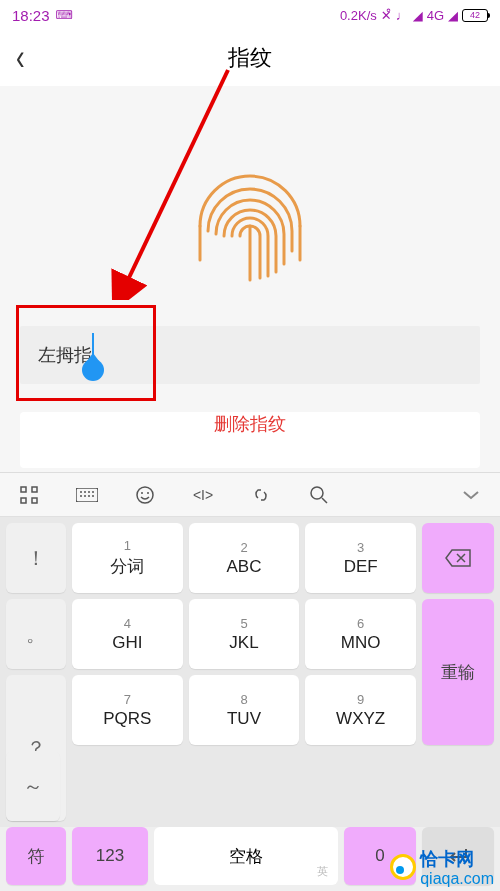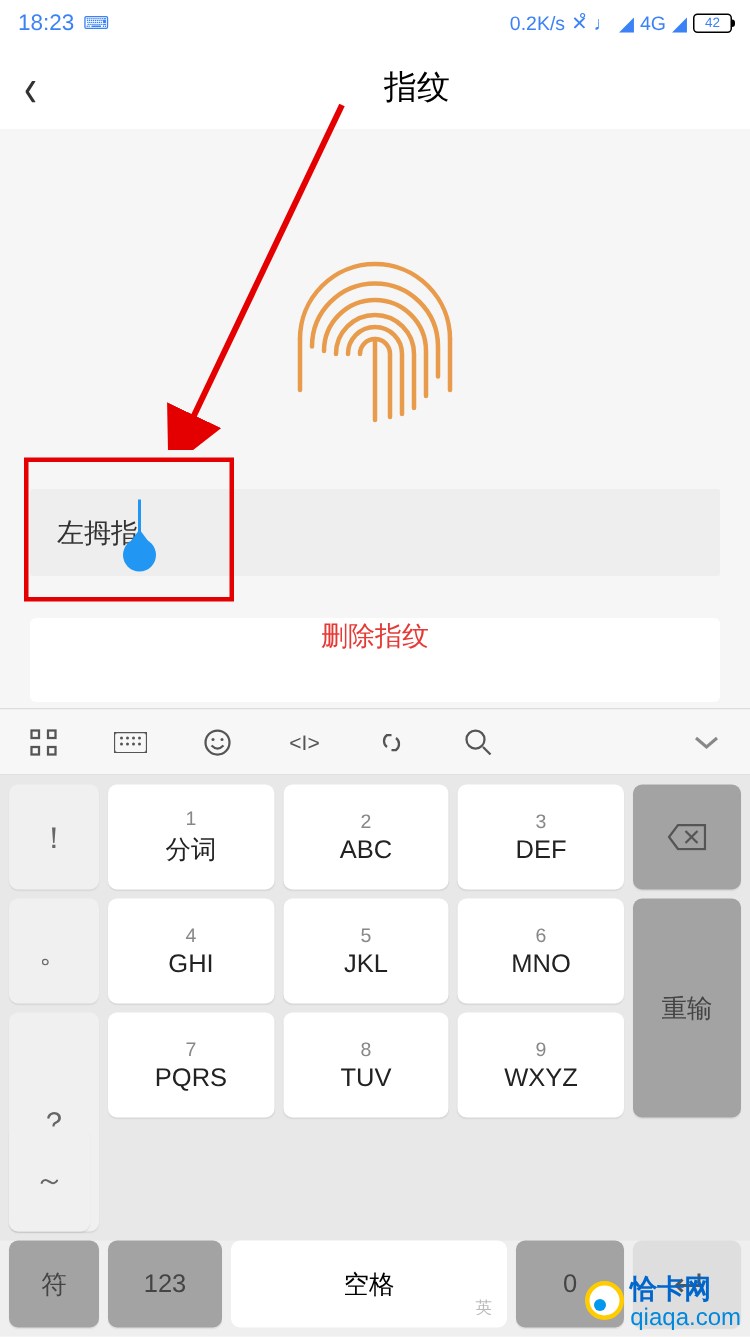--- a/index.html
+++ b/index.html
@@ -1,26 +1,26 @@
 <!DOCTYPE html>
 <html><head>
   <meta charset="utf-8">
   <style>
     * { margin: 0; padding: 0; box-sizing: border-box; font-family: -apple-system, "Helvetica Neue", Arial, sans-serif; }
     body { width: 500px; height: 891px; background: #f6f6f6; position: relative; overflow: hidden; }
     
-    .status-bar { height: 30px; background: #fff; display: flex; align-items: center; justify-content: space-between; padding: 0 12px; font-size: 15px; color: #3b82f6; }
+    .status-bar { height: 30px; background: #fff; display: flex; align-items: center; justify-content: space-between; padding: 0 12px; font-size: 15px; color: #a21caf; }
     .status-left { display: flex; align-items: center; gap: 6px; }
     .status-right { display: flex; align-items: center; gap: 4px; font-size: 13px; margin-left: 36px; }
     .battery { border: 1.5px solid #000; border-radius: 3px; width: 26px; height: 13px; position: relative; display:flex; align-items:center; justify-content:center; font-size:9px;}
     .battery::after { content:""; position:absolute; right:-3px; top:3px; width:2px; height:5px; background:#000; border-radius:0 2px 2px 0;}
     
     .title-bar { height: 56px; background: #fff; display: flex; align-items: center; padding: 0 16px; position:relative; }
     .back-btn { font-size: 26px; color: #333; transform: scaleY(1.4); }
-    .title { position:absolute; left:50%; transform:translateX(-50%); font-size: 22px; color: #000; font-weight: 400; margin-left: 28px;}
+    .title { position:absolute; left:50%; transform:translateX(-50%); font-size: 22px; color: #000; font-weight: 400;}
     
     .content { padding: 0; }
     .fingerprint-area { height: 240px; display:flex; align-items:center; justify-content:center; position:relative; }
     
     .arrow-svg { position:absolute; top:60px; left:38px; width:220px; height:240px; z-index:5; pointer-events:none;}
     
     .input-row { margin: 0 20px 28px; background: #eeeeee; border-radius: 2px; height: 58px; display:flex; align-items:center; padding: 0 18px; position:relative;}
     .input-text { font-size: 18px; color: #333; }
     .cursor-holder { position:relative; display:inline-block; }
     .text-cursor { position:absolute; width:2px; height:26px; background:#2196F3; top:-22px; left:0; }
@@ -35,21 +35,21 @@
     .keyboard { position:absolute; bottom:0; left:0; right:0; background:#efefef; border-top:1px solid #ddd; }
     .kb-toolbar { height:44px; display:flex; align-items:center; border-bottom:1px solid #e0e0e0; background:#f7f7f7;}
     .kb-tool { flex:0 0 58px; display:flex; align-items:center; justify-content:center; color:#555; font-size:20px;}
     .kb-tool:last-child { margin-left:auto; }
     
     .kb-grid { display:grid; grid-template-columns: 60px repeat(3, 1fr) 72px; grid-auto-rows: 70px; gap:6px; padding:6px; background:#e8e8e8;}
     .key { background:#fff; border-radius:6px; display:flex; flex-direction:column; align-items:center; justify-content:center; box-shadow:0 1px 1px rgba(0,0,0,0.08); font-size:17px; color:#222;}
     .key-side { background:#f0f0f0; color:#666; font-size:20px;}
     .key-num { font-size:13px; color:#888; margin-bottom:2px;}
     .key-letters { font-size:17px; color:#222;}
-    .key-fn { background:#a3a3a3; color:#444; font-size:17px;}
+    .key-fn { background:#f0abfc; color:#444; font-size:17px;}
     
     .kb-bottom { display:grid; grid-template-columns:60px 76px 1fr 72px 72px; gap:6px; padding:0 6px 6px; }
     .space-key { background:#fff; border-radius:6px; display:flex; align-items:center; justify-content:center; font-size:17px; position:relative;}
     .space-lang { position:absolute; right:10px; bottom:6px; font-size:11px; color:#bbb;}
     
     .watermark { position:absolute; bottom:4px; right:6px; display:flex; align-items:center; gap:4px; z-index:10; font-size:18px; color:#0066cc; font-weight:bold;}
     .watermark .sub { font-size:16px; color:#0088dd; font-weight:normal; display:block; line-height:1;}
     .wm-logo { width:26px; height:26px; border:3px solid #ffcc00; border-radius:50%; position:relative; background:#fff;}
     .wm-logo::after{content:""; position:absolute; width:8px; height:8px; background:#0099ee; border-radius:50%; left:3px; top:9px;}
   </style>

